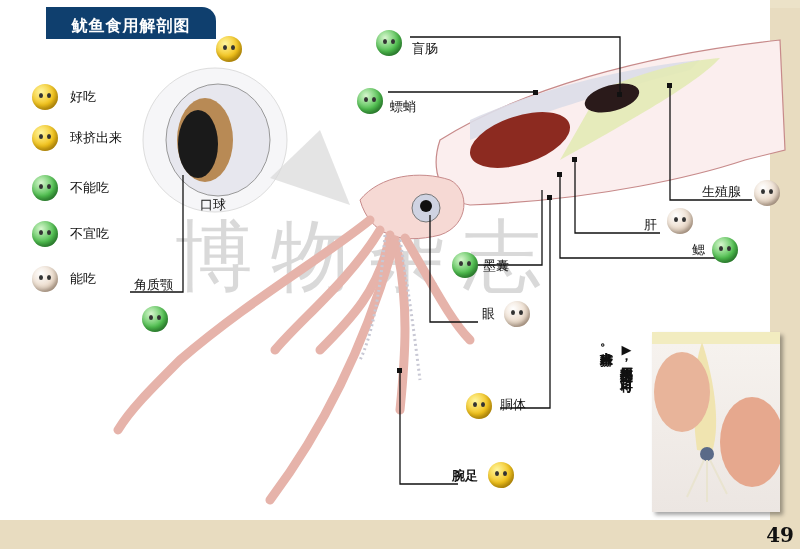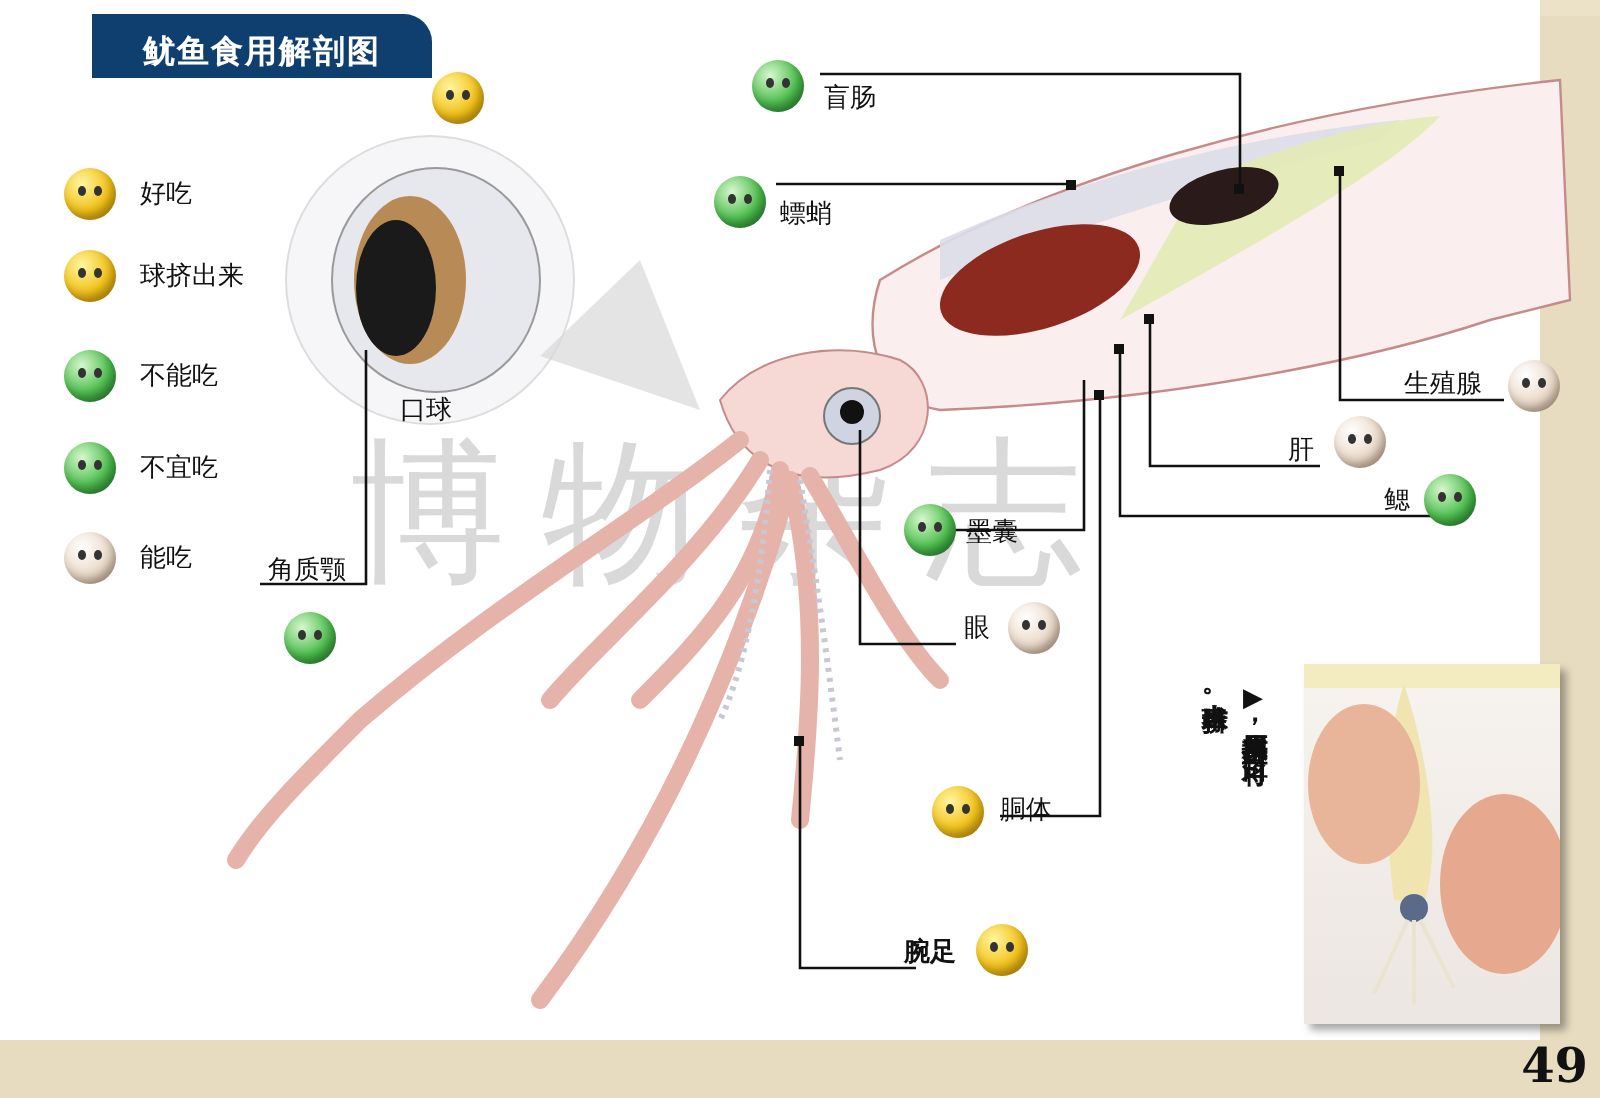--- a/index.html
+++ b/index.html
@@ -11,21 +11,21 @@
   .emo { width:26px; height:26px; border-radius:50%; position:relative; flex:0 0 auto; box-shadow: inset -2px -3px 4px rgba(0,0,0,0.25); }
   .emo.yellow { background:radial-gradient(circle at 35% 30%, #fff6a0, #f2c21b 55%, #c98f00); }
   .emo.green { background:radial-gradient(circle at 35% 30%, #d8f7cf, #4fbf4f 55%, #1f7d26); }
   .emo.beige { background:radial-gradient(circle at 35% 30%, #ffffff, #ead8c6 60%, #b8967a); }
   .emo::before, .emo::after { content:""; position:absolute; top:9px; width:4px; height:5px; background:#333; border-radius:50%; }
   .emo::before { left:7px; } .emo::after { right:7px; }
   .label { position:absolute; font-size:13px; color:#111; white-space:nowrap; }
   .watermark { position:absolute; left:175px; top:205px; font-family:"DejaVu Serif", serif; font-size:78px; color:rgba(120,120,120,0.28); letter-spacing:18px; white-space:nowrap; }
   .photo { position:absolute; left:652px; top:332px; width:128px; height:180px; background:linear-gradient(180deg,#f2ecc0 0,#f2ecc0 12px,#f6f2ee 12px,#ece6e2 100%); box-shadow:3px 3px 4px rgba(0,0,0,0.35); overflow:hidden; }
   .vtext { position:absolute; top:342px; writing-mode:vertical-rl; font-size:13px; font-weight:bold; color:#111; line-height:16px; }
-  .pagenum { position:absolute; right:6px; bottom:2px; font-family:"DejaVu Serif", serif; font-weight:bold; font-size:24px; color:#111; }
+  .pagenum { position:absolute; right:6px; bottom:2px; font-family:"DejaVu Serif", serif; font-weight:bold; font-size:20px; color:#111; }
   svg { position:absolute; left:0; top:0; }
 </style>
 </head>
 <body>
 
 <div class="topband"></div>
 <div class="page"></div>
 
 <div class="title-banner">鱿鱼食用解剖图</div>
 

